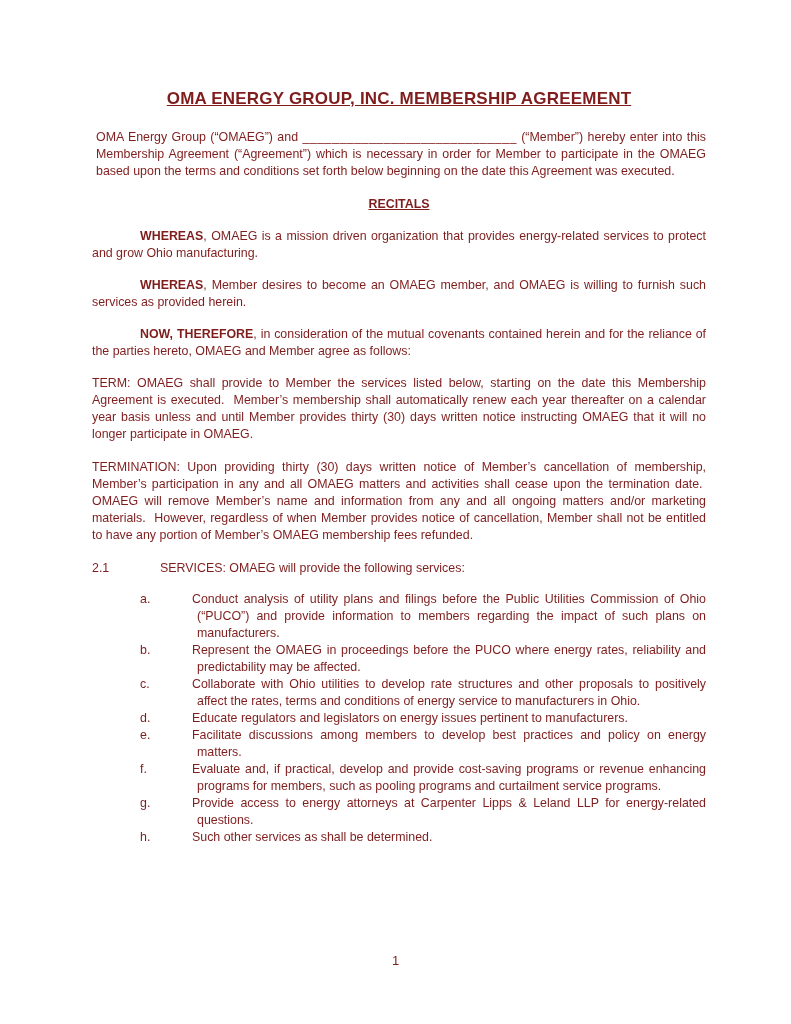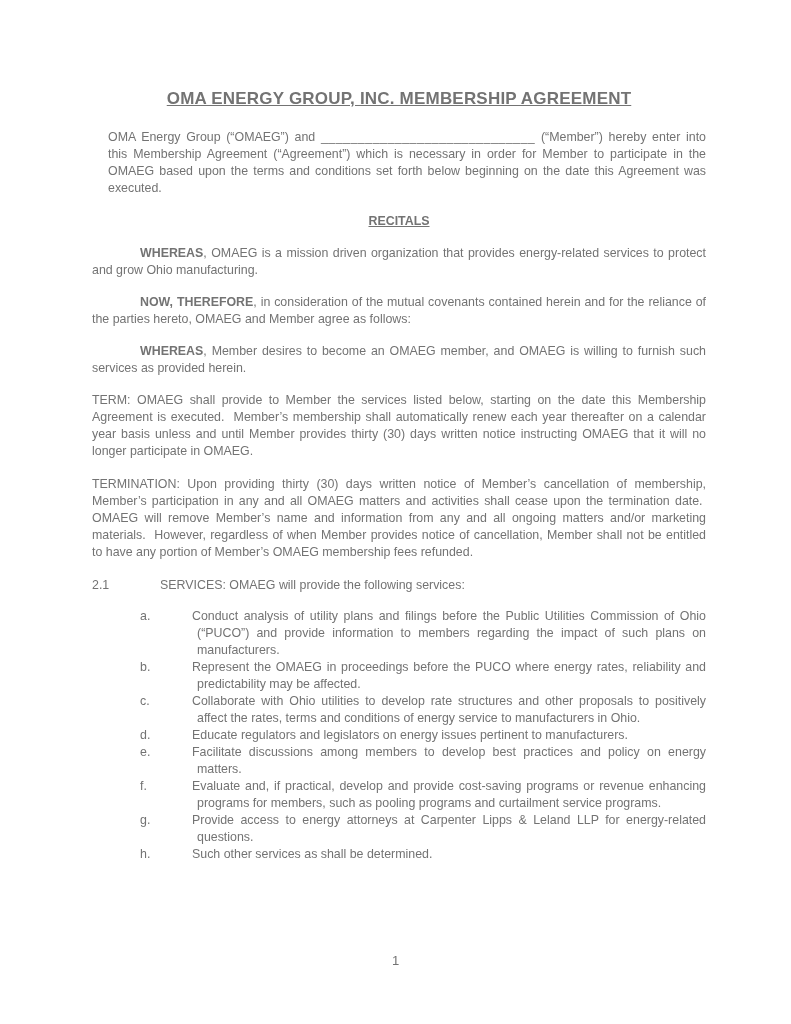--- a/index.html
+++ b/index.html
@@ -5,40 +5,40 @@
   html, body {
     margin: 0;
     padding: 0;
     background: #ffffff;
   }
   .page {
     position: relative;
     width: 791px;
     height: 1024px;
     background: #ffffff;
-    color: #737373;
+    color: #7f1d1d;
     font-family: "Liberation Sans", "DejaVu Sans", sans-serif;
     font-size: 12.4px;
     line-height: 17px;
     overflow: hidden;
     box-sizing: border-box;
     padding: 88px 85px 0 92px;
   }
   .doc-title {
     text-align: center;
     font-size: 17px;
     font-weight: bold;
     text-decoration: underline;
     letter-spacing: 0.2px;
     margin: 0 0 20px 0;
     line-height: 21px;
   }
   p.body-par {
     text-align: justify;
-    margin: 0 0 16px 16px;
+    margin: 0 0 16px 4px;
   }
   p.indent-par {
     text-align: justify;
     text-indent: 48px;
     margin: 0 0 15px 0;
   }
   .blank-line {
     letter-spacing: 0.5px;
     white-space: nowrap;
   }
@@ -98,23 +98,23 @@
     <span class="blank-line">_____________________________</span>
     <span>(“Member”) hereby enter into this Membership Agreement (“Agreement”) which is necessary in order for Member to participate in the OMAEG based upon the terms and conditions set forth below beginning on the date this Agreement was executed.</span>
   </p>
 
   <div class="center-head">
     <span>RECITALS</span>
   </div>
 
   <p class="indent-par"><b class="lead">WHEREAS</b><span>, OMAEG is a mission driven organization that provides energy-related services to protect and grow Ohio manufacturing.</span></p>
 
+  <p class="indent-par"><b class="lead">WHEREAS</b><span>, Member desires to become an OMAEG member, and OMAEG is willing to furnish such services as provided herein.</span></p>
+
   <p class="indent-par"><b class="lead">NOW, THEREFORE</b><span>, in consideration of the mutual covenants contained herein and for the reliance of the parties hereto, OMAEG and Member agree as follows:</span></p>
-
-  <p class="indent-par"><b class="lead">WHEREAS</b><span>, Member desires to become an OMAEG member, and OMAEG is willing to furnish such services as provided herein.</span></p>
 
 
   <div class="clause">
     <span class="clause-text">TERM: OMAEG shall provide to Member the services listed below, starting on the date this Membership Agreement is executed.&nbsp; Member’s membership shall automatically renew each year thereafter on a calendar year basis unless and until Member provides thirty (30) days written notice instructing OMAEG that it will no longer participate in OMAEG.</span>
   </div>
 
   <div class="clause">
     <span class="clause-text">TERMINATION: Upon providing thirty (30) days written notice of Member’s cancellation of membership, Member’s participation in any and all OMAEG matters and activities shall cease upon the termination date.&nbsp; OMAEG will remove Member’s name and information from any and all ongoing matters and/or marketing materials.&nbsp; However, regardless of when Member provides notice of cancellation, Member shall not be entitled to have any portion of Member’s OMAEG membership fees refunded.</span>
   </div>
 

